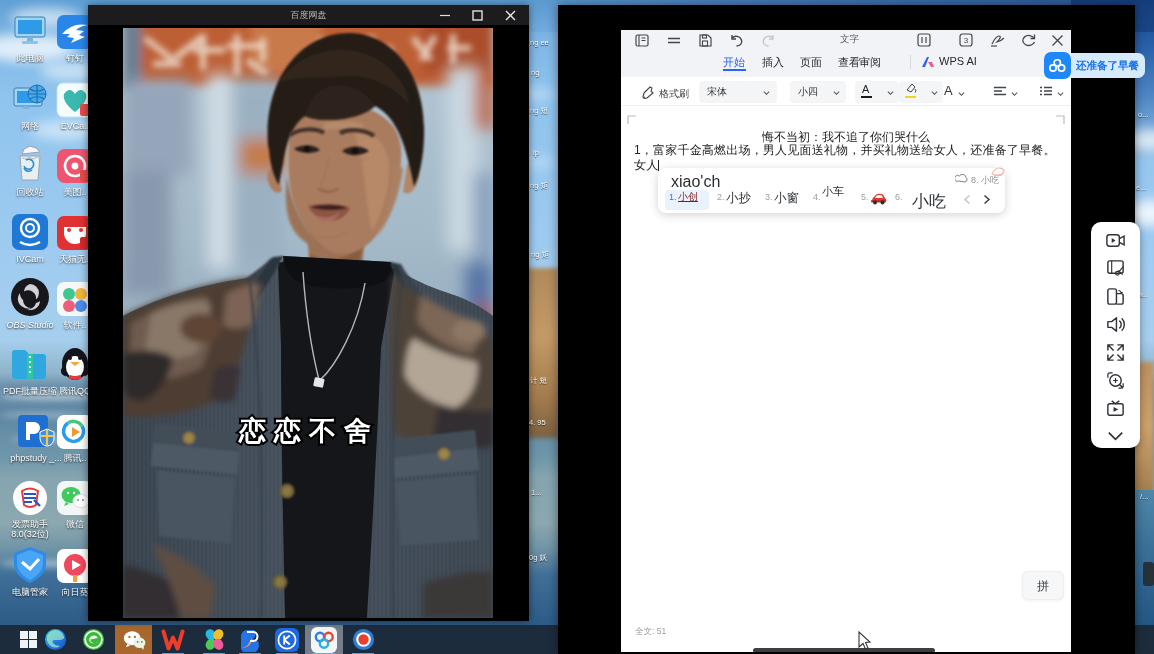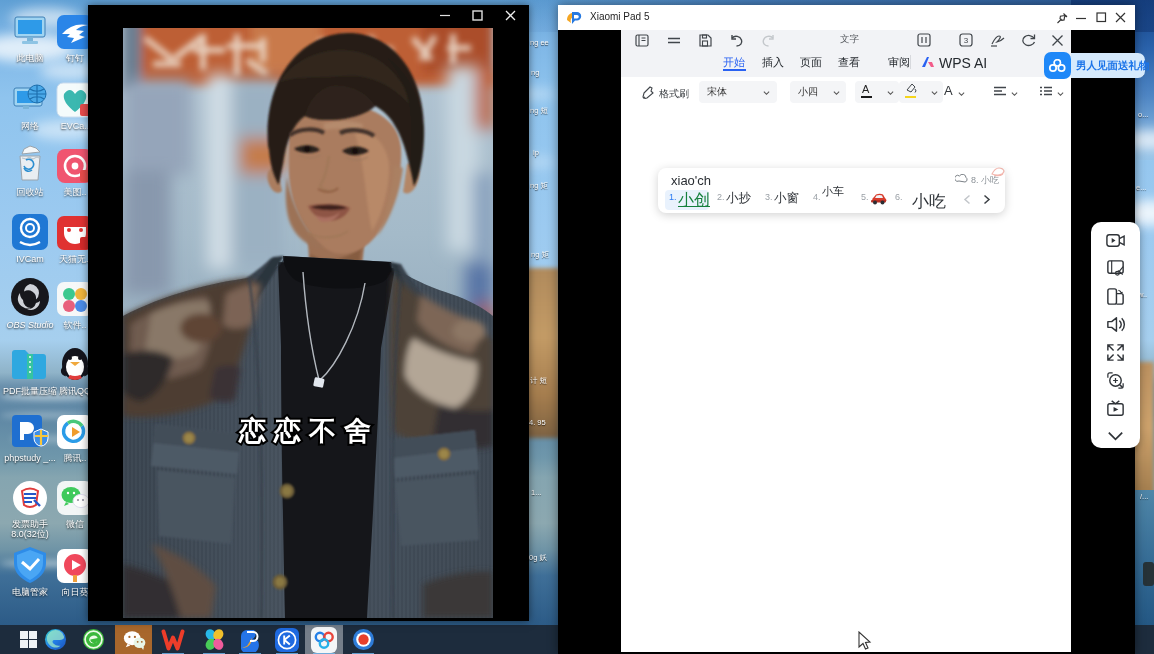--- a/index.html
+++ b/index.html
@@ -107,21 +107,21 @@
             <path d="M30 24 a9 9 0 0 1 -13 8 a8 8 0 0 0 9-6 a9 9 0 0 0 4-2z" fill="#cfd2d8"></path>
           </svg>
 </div>OBS Studio</div>
 <div class="dicon" style="left:1px;top:345px;"><div class="ig">
 <svg width="40" height="36" viewBox="0 0 40 36">
             <path d="M2 6 a3 3 0 0 1 3-3 h10 l4 4 h14 a3 3 0 0 1 3 3 v19 a3 3 0 0 1 -3 3 H5 a3 3 0 0 1 -3-3 z" fill="#2fa8e0"></path>
             <rect x="17" y="7" width="6" height="25" fill="#35c4a0"></rect>
             <path d="M20 9v2m0 3v2m0 3v2m0 3v2" stroke="#fff" stroke-width="1.4"></path>
           </svg>
 </div>PDF批量压缩</div>
-<div class="dicon" style="left:1px;top:412px;"><div class="ig">
+<div class="dicon" style="left:7px;top:412px;"><div class="ig">
 <svg width="40" height="36" viewBox="0 0 40 36">
             <rect x="2" y="1" width="30" height="32" rx="4" fill="#1f6fd0"></rect>
             <path d="M10 26 V8 h8 a6 6 0 0 1 0 12 h-4 v6z" fill="#fff"></path>
             <path d="M24 18 l7-3 7 3 v6 a7 8 0 0 1 -7 8 a7 8 0 0 1 -7-8z" fill="#3c8ee8" stroke="#fff"></path>
             <path d="M31 16v15M25 22h13" stroke="#f8c63c" stroke-width="2.2"></path>
           </svg>
 </div>phpstudy _...</div>
 <div class="dicon" style="left:1px;top:478px;"><div class="ig">
 <svg width="36" height="36" viewBox="0 0 36 36">
             <circle cx="18" cy="18" r="17" fill="#fff"></circle>
@@ -319,20 +319,21 @@
 <div class="tbi" style="left:344px;">
         <svg width="23" height="23" viewBox="0 0 24 24">
           <circle cx="12" cy="12" r="11" fill="#2e7cd8"></circle>
           <circle cx="12" cy="12" r="7.6" fill="#fff"></circle>
           <circle cx="12" cy="12" r="5.4" fill="#e8402c"></circle>
         </svg>
         <div class="tbline"></div>
       </div>
 </div>
 <div id="vwin">
+  <div id="vtitle">百度网盘</div>
   <div id="vctrl">
     <svg width="10" height="10" viewBox="0 0 10 10" style="position:absolute;left:352px;top:5px;">
           <path d="M0 5.5h10" stroke="#e0e0e0" stroke-width="1.2"></path>
         </svg>
     <svg width="11" height="11" viewBox="0 0 11 11" style="position:absolute;left:384px;top:4.5px;">
           <rect x="1" y="1" width="9" height="9" fill="none" stroke="#e0e0e0" stroke-width="1.4"></rect>
         </svg>
     <svg width="11" height="11" viewBox="0 0 11 11" style="position:absolute;left:417px;top:4.5px;">
           <path d="M1 1 L10 10 M10 1 L1 10" stroke="#ededed" stroke-width="1.3"></path>
         </svg>
@@ -495,40 +496,20 @@
             <circle cx="157" cy="554" r="4.5" fill="#8a7843"></circle>
     <path d="M126 250 C138 330 140 450 138 590 M278 248 C270 340 268 460 270 590" stroke="#353f4a" stroke-width="3" fill="none" opacity=".65"></path>
   </g>
 
   <text x="186" y="412" text-anchor="middle" font-family="Liberation Sans" font-size="27" font-weight="bold" fill="#ffffff" stroke="#000" stroke-width="4" paint-order="stroke" letter-spacing="8">恋恋不舍</text>
   </svg>
   </div>
 
 </div>
 <div id="xwin">
-  <div id="xtitle">
-        <span class="t">Xiaomi Pad 5</span>
-    <svg width="16" height="14" viewBox="0 0 16 14" style="position:absolute;left:8px;top:6px;">
-          <path d="M1 9 C1 4 5 1 9 2 L7 6 C5 7 4 9 5 12 Z" fill="#f5a623"></path>
-          <path d="M6 1 h5 a4.2 4.2 0 0 1 0 8.4 h-2 L6 13 V5z" fill="#2779e0"></path>
-          <path d="M8 4 h3 a1.8 1.8 0 0 1 0 3.6 h-3z" fill="#fff"></path>
-        </svg>
-    <svg width="12" height="12" viewBox="0 0 12 12" style="position:absolute;left:498px;top:7px;">
-          <path d="M7.5 1.5 l3.5 3.5 M9.8 3.8 l-1.3 1.3 -0.4 2.8 -2.4 0.4 -1.7-1.7 0.4-2.4 2.8-0.4z M5.6 7 L1.5 11" stroke="#333" fill="none" stroke-width="1.1"></path>
-        </svg>
-    <svg width="11" height="11" viewBox="0 0 11 11" style="position:absolute;left:518px;top:8px;">
-          <path d="M0 5.5h10" stroke="#333" stroke-width="1.2"></path>
-        </svg>
-    <svg width="11" height="11" viewBox="0 0 11 11" style="position:absolute;left:538px;top:7px;">
-          <rect x="1" y="1" width="8.5" height="8.5" fill="none" stroke="#333" stroke-width="1.2"></rect>
-        </svg>
-    <svg width="11" height="11" viewBox="0 0 11 11" style="position:absolute;left:557px;top:7px;">
-          <path d="M1 1 l9 9 M10 1 l-9 9" stroke="#333" stroke-width="1.2"></path>
-        </svg>
-  </div>
   <div id="wps">
     <div id="wpsbar">
       <svg width="14" height="13" viewBox="0 0 14 13" style="position:absolute;left:14px;top:4px;">
             <rect x="1" y="1" width="12" height="11" rx="1.5" fill="none" stroke="#41464b" stroke-width="1.2"></rect>
             <path d="M4 1v11M6.5 4h4M6.5 6.5h4" stroke="#41464b" stroke-width="1.1" fill="none"></path>
           </svg>
       <svg width="14" height="13" viewBox="0 0 14 13" style="position:absolute;left:46px;top:4px;">
             <path d="M1 4.5h12M1 8.5h12" stroke="#41464b" stroke-width="1.3"></path>
           </svg>
       <svg width="14" height="13" viewBox="0 0 14 13" style="position:absolute;left:77px;top:4px;">
@@ -562,27 +543,27 @@
             <path d="M13.5 1.5 v4 h-4" fill="none" stroke="#41464b" stroke-width="1.3"></path>
           </svg>
       <svg width="13" height="13" viewBox="0 0 13 13" style="position:absolute;left:430px;top:4px;">
             <path d="M1.5 1.5 l10 10 M11.5 1.5 l-10 10" stroke="#41464b" stroke-width="1.3"></path>
           </svg>
       <div class="tab" style="left:102px;color:#2a62f2;">开始</div>
       <div style="position:absolute;left:102px;top:39px;width:23px;height:2px;background:#2a62f2;"></div>
       <div class="tab" style="left:141px;">插入</div>
       <div class="tab" style="left:179px;">页面</div>
       <div class="tab" style="left:217px;">查看</div>
-      <div class="tab" style="left:267px;">审阅</div>
+      <div class="tab" style="left:238px;">审阅</div>
       <div style="position:absolute;left:289px;top:25px;width:1px;height:14px;background:#d7d9dd;"></div>
       <svg width="14" height="12" viewBox="0 0 14 12" style="position:absolute;left:300px;top:26px;">
             <path d="M1 11 L6 1 h2 L4 11z" fill="#2a62f2"></path>
             <path d="M7 6 h4 l2 5 h-3z" fill="#f25c8a"></path>
           </svg>
-      <div style="position:absolute;left:318px;top:25px;font-size:14px;color:#24292e;">WPS AI</div>
+      <div style="position:absolute;left:318px;top:25px;font-size:11px;color:#24292e;">WPS AI</div>
     </div>
     <div id="fmtrow">
       <svg width="14" height="14" viewBox="0 0 14 14" style="position:absolute;left:15px;top:8px;">
             <path d="M2 8 L8 2 l2 1 -1 3 2 2 -6 5 q-3 1-4-1z" fill="none" stroke="#41464b" stroke-width="1.1"></path>
             <path d="M3 12 l-2 1" stroke="#41464b" stroke-width="1.1"></path>
           </svg>
       <div style="position:absolute;left:32px;top:10px;font-size:10px;color:#33373b;">格式刷</div>
       <div class="drop" style="left:72px;width:78px;top:4px;">
             <span style="margin-left:8px;">宋体</span>
             <svg class="caret" style="position:absolute;right:7px;" viewBox="0 0 8 8">
@@ -622,34 +603,50 @@
       <svg class="caret" style="position:absolute;left:384px;top:13px;" viewBox="0 0 8 8">
             <path d="M1 3 l3 3 3-3" fill="none" stroke="#555" stroke-width="1.2"></path>
           </svg>
       <svg width="14" height="12" viewBox="0 0 14 12" style="position:absolute;left:412px;top:9px;">
             <path d="M1 1.5h2M5 1.5h8M1 5h2M5 5h8M1 8.5h2M5 8.5h8" stroke="#41464b" stroke-width="1.3"></path>
           </svg>
       <svg class="caret" style="position:absolute;left:430px;top:13px;" viewBox="0 0 8 8">
             <path d="M1 3 l3 3 3-3" fill="none" stroke="#555" stroke-width="1.2"></path>
           </svg>
     </div>
+    <div id="doc">
+      <svg width="10" height="10" style="position:absolute;left:6px;top:9px;">
+            <path d="M9 1 H1 V9" fill="none" stroke="#b8bcc0" stroke-width="1.2"></path>
+          </svg>
+      <svg width="10" height="10" style="position:absolute;left:434px;top:9px;">
+            <path d="M1 1 H9 V9" fill="none" stroke="#b8bcc0" stroke-width="1.2"></path>
+          </svg>
+      <div style="position:absolute;left:0;top:23px;width:450px;text-align:center;font-size:12px;color:#232323;">悔不当初：我不追了你们哭什么</div>
+      <div style="position:absolute;left:13px;top:37px;width:424px;font-size:12px;color:#232323;letter-spacing:.2px;line-height:14.5px;">1，富家千金高燃出场，男人见面送礼物，并买礼物送给女人，还准备了早餐。女人<span style="display:inline-block;width:1px;height:11px;background:#222;vertical-align:-2px;"></span></div>
+      <div style="position:absolute;left:14px;top:520px;font-size:8.5px;color:#9aa0a6;">全文: 51</div>
+      <div style="position:absolute;left:401px;top:465px;width:40px;height:27px;background:#f6f7f8;border:1px solid #eceef0;border-radius:6px;box-shadow:0 1px 3px rgba(0,0,0,.06);">
+            <div style="position:absolute;left:14px;top:6px;font-size:12px;color:#3c4043;">拼</div>
+            <div style="position:absolute;left:5px;top:7px;width:2px;height:12px;"></div>
+          </div>
+      <div style="position:absolute;left:132px;top:542px;width:182px;height:5px;background:#3c4045;border-radius:3px;"></div>
+    </div>
   </div>
 </div>
 <div id="ime">
-  <div style="position:absolute;left:13px;top:5px;font-size:13px;color:#2a2e33;">xiao'ch</div>
+  <div style="position:absolute;left:13px;top:5px;font-size:16px;color:#2a2e33;">xiao'ch</div>
   <svg width="13" height="9" viewBox="0 0 13 9" style="position:absolute;left:297px;top:6px;">
         <path d="M4 7 a3 3 0 1 1 .5-5 a3.5 3.5 0 0 1 6.5 1.5 a2.5 2.5 0 0 1 -1 4.5z" fill="none" stroke="#7a8086"></path>
       </svg>
   <div style="position:absolute;left:313px;top:6px;font-size:9px;color:#8a9096;">8. 小吃</div>
   <svg width="16" height="12" viewBox="0 0 16 12" style="position:absolute;left:332px;top:-2px;opacity:.55;">
         <path d="M2 8 q3-6 7-6 q4 0 5 3 q-1 4-6 4 q-4 0-6-1z M4 9 q5 2 9-1" fill="none" stroke="#e87c6c" stroke-width="1.1"></path>
       </svg>
   <div style="position:absolute;left:7px;top:22px;width:44px;height:20px;background:#e9f2fd;border-radius:4px;"></div>
   <div style="position:absolute;left:11px;top:24px;font-size:9px;color:#2a7af2;">1.</div>
-  <div style="position:absolute;left:20px;top:22px;font-size:16px;color:#15803d;text-decoration:underline;">小创</div>
+  <div style="position:absolute;left:20px;top:22px;font-size:10px;color:#7f1d1d;text-decoration:underline;">小创</div>
   <div style="position:absolute;left:59px;top:24px;font-size:9px;color:#9aa0a6;">2.</div>
       <div style="position:absolute;left:68px;top:22px;font-size:12.5px;color:#2f3338;">小抄</div>
   <div style="position:absolute;left:107px;top:24px;font-size:9px;color:#9aa0a6;">3.</div>
       <div style="position:absolute;left:116px;top:22px;font-size:12.5px;color:#2f3338;">小窗</div>
   <div style="position:absolute;left:155px;top:24px;font-size:9px;color:#9aa0a6;">4.</div>
       <div style="position:absolute;left:164px;top:16px;font-size:11px;color:#2f3338;text-align:center;">小车</div>
   <div style="position:absolute;left:203px;top:24px;font-size:9px;color:#9aa0a6;">5.</div>
   <svg width="17" height="12" viewBox="0 0 17 12" style="position:absolute;left:212px;top:25px;">
         <path d="M2 8 q0-3 2-4 l2-2.5 q4-1.5 7 0 L15 5 q1.5 1 1.5 3z" fill="#d83c2c"></path>
         <rect x="1" y="7" width="15" height="2.5" rx="1" fill="#b83024"></rect>
@@ -706,18 +703,18 @@
       </svg>
 </div>
 <div id="uptip">
   <div style="position:absolute;left:0;top:0;width:27px;height:27px;background:#1f88f8;border-radius:7px;"></div>
   <svg width="19" height="14" viewBox="0 0 19 14" style="position:absolute;left:4px;top:7px;">
         <circle cx="5" cy="9" r="3.2" fill="none" stroke="#fff" stroke-width="1.7"></circle>
         <circle cx="13.5" cy="9" r="3.2" fill="none" stroke="#fff" stroke-width="1.7"></circle>
         <circle cx="9.3" cy="3.8" r="3.2" fill="none" stroke="#fff" stroke-width="1.7"></circle>
       </svg>
   <div style="position:absolute;left:27px;top:1px;width:74px;height:25px;background:#d6eafc;border-radius:0 7px 7px 0;"></div>
-  <div style="position:absolute;left:32px;top:7px;font-size:10.5px;color:#1a73e8;font-weight:bold;white-space:nowrap;">男人见面送礼物</div>
+  <div style="position:absolute;left:32px;top:7px;font-size:10.5px;color:#1a73e8;font-weight:bold;white-space:nowrap;">还准备了早餐</div>
 </div>
 <svg width="15" height="21" viewBox="0 0 15 21" style="position:absolute;left:857px;top:631px;">
       <path d="M2 1 L2 16 L6 12.5 L8.5 18 L11 17 L8.5 11.5 L13 11z" fill="#fff" stroke="#333" stroke-width="1.1"></path>
     </svg>
 </div>
 
 </body></html>

